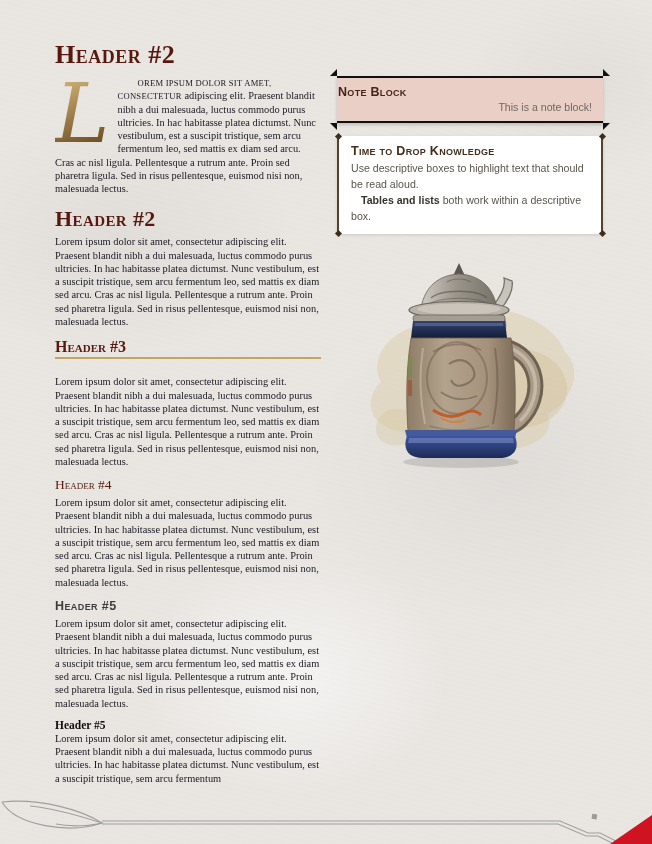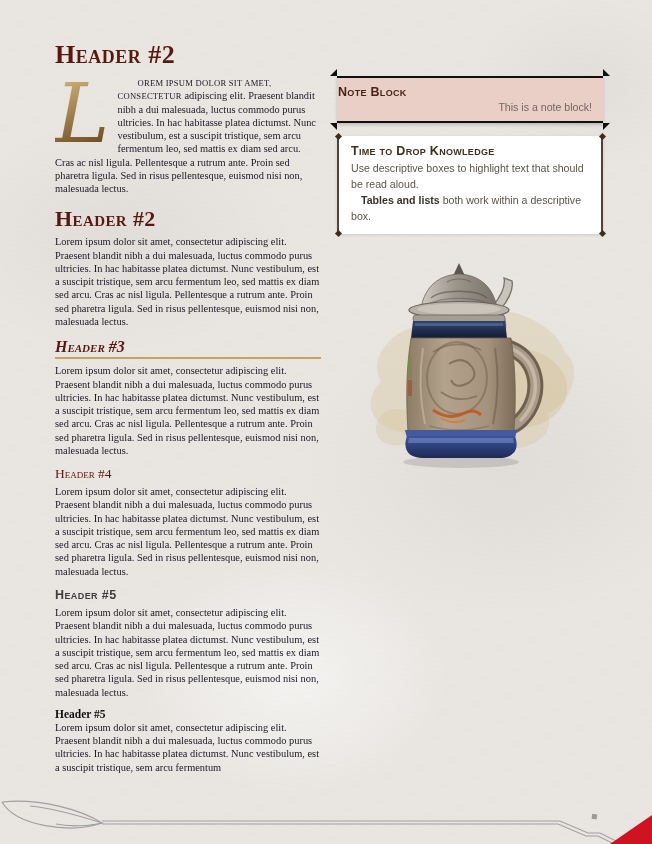--- a/index.html
+++ b/index.html
@@ -16,21 +16,21 @@
   .grain{position:absolute;inset:0;pointer-events:none;opacity:.5;
     background-image:repeating-linear-gradient(13deg, rgba(0,0,0,0.012) 0 2px, transparent 2px 5px),
                      repeating-linear-gradient(101deg, rgba(255,255,255,0.03) 0 3px, transparent 3px 7px);}
   .col{position:absolute;width:266px;}
   .col-left{left:55px;top:40px;}
   .col-right{left:337px;top:73px;}
   p.body-text{font-size:10.4px;line-height:1.275;color:#1a1823;margin:0 0 7px 0;}
   h1,h2,h3,h4{font-variant:small-caps;color:#58180D;font-weight:600;margin:0;}
   h1{font-size:26px;letter-spacing:.5px;margin:0 0 6px 0;}
   h2{font-size:22px;letter-spacing:.4px;margin:11px 0 3px 0;}
-  h3{font-size:16px;margin:10px 0 5px 0;border-bottom:2px solid #c3a55f;padding-bottom:1px;font-style:italic;}
+  h3{font-size:16px;margin:10px 0 16px 0;border-bottom:2px solid #c3a55f;padding-bottom:1px;}
   h4{font-size:13.5px;font-weight:400;margin:9px 0 3px 0;}
   h5{font-family:"Liberation Sans",sans-serif;font-variant:small-caps;font-size:12.5px;
      color:#3d3d3d;font-weight:700;letter-spacing:.4px;margin:10px 0 4px 0;}
   h6{font-size:11.5px;color:#0f0f0f;font-weight:700;margin:9px 0 1px 0;}
   
   .dropcap{
     float:left;font-family:"DejaVu Serif",serif;font-style:italic;
     font-size:82px;line-height:.78;padding:6px 8px 0 0;
     color:#8a6b3a;
     background:linear-gradient(160deg,#c9ad72 10%,#a3834e 45%,#6e5026 90%);

